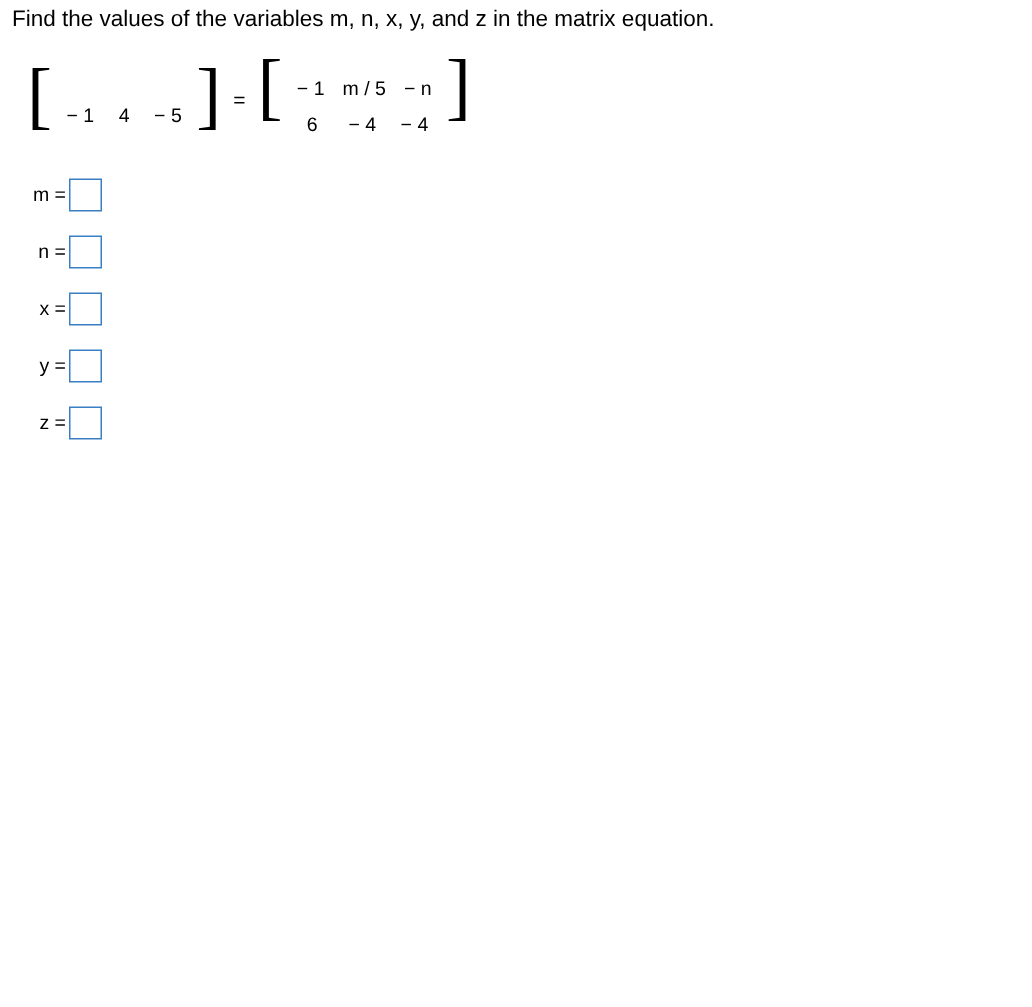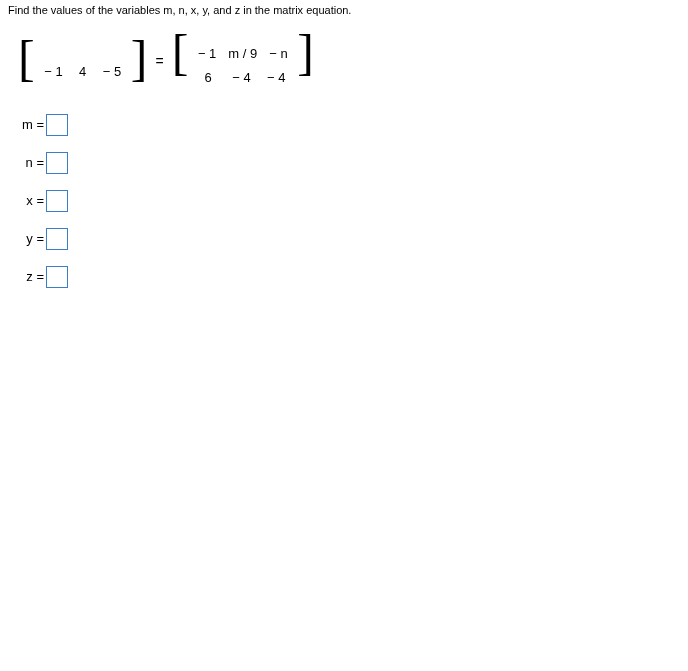--- a/index.html
+++ b/index.html
@@ -10,21 +10,21 @@
     body {
       font-family: Arial, Helvetica, sans-serif;
       font-size: 13px;
       color: #000;
       background: #fff;
       padding: 4px 8px;
       width: 688px;
     }
     .question-text {
       margin-bottom: 16px;
-      font-size: 11px;
+      font-size: 15px;
     }
     .matrix-equation {
       display: flex;
       align-items: center;
       margin-left: 10px;
       margin-bottom: 24px;
       font-size: 13px;
     }
     .bracket-left, .bracket-right {
       font-size: 50px;
@@ -100,21 +100,21 @@
     <span class="bracket-right">]</span>
   </span>
 
   <span class="equals">=</span>
 
   <span class="matrix">
     <span class="bracket-left">[</span>
     <span class="matrix-content">
       <span class="matrix-row">
         <span class="matrix-cell">− 1</span>
-        <span class="matrix-cell">m / 9</span>
+        <span class="matrix-cell">m / 5</span>
         <span class="matrix-cell">− n</span>
       </span>
       <span class="matrix-row">
         <span class="matrix-cell">6</span>
         <span class="matrix-cell">− 4</span>
         <span class="matrix-cell">− 4</span>
       </span>
     </span>
     <span class="bracket-right">]</span>
   </span>

